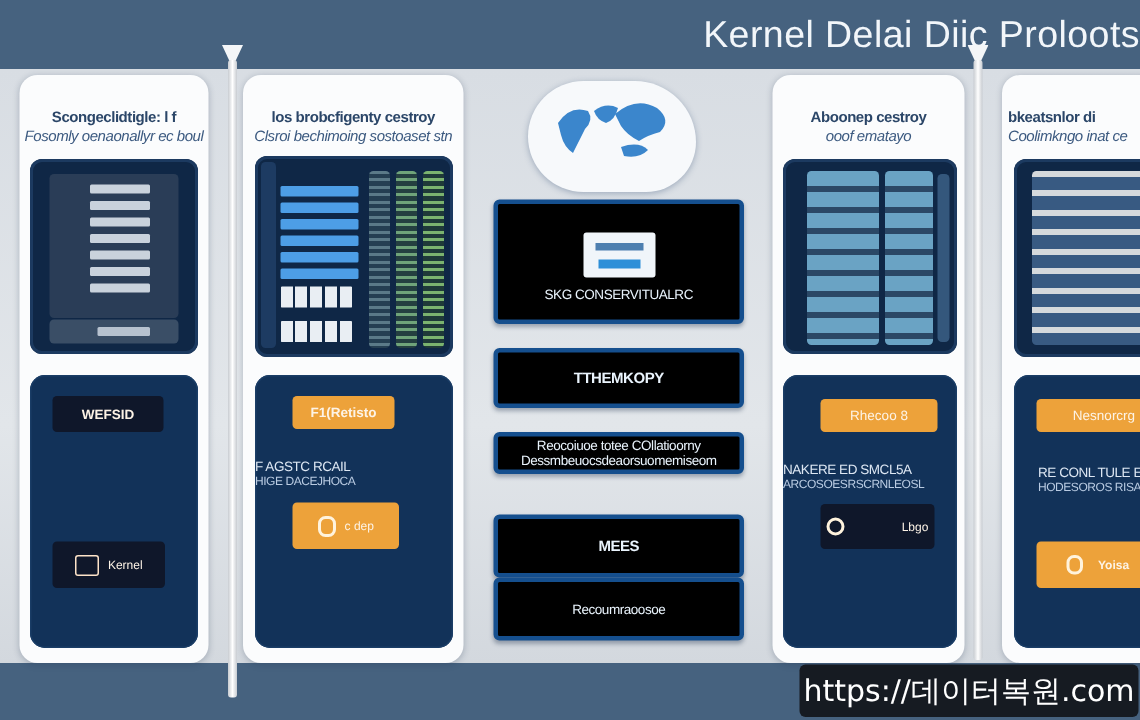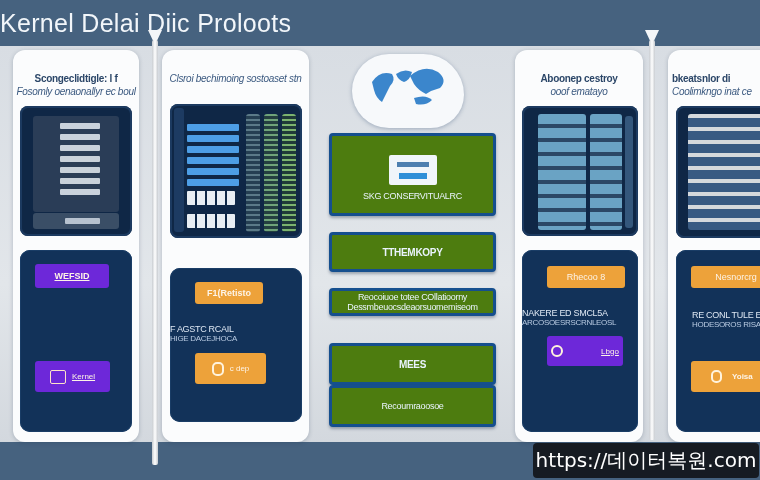--- a/index.html
+++ b/index.html
@@ -4,21 +4,21 @@
 <style>
   * { box-sizing: border-box; margin: 0; padding: 0; }
   html, body { width: 760px; height: 480px; overflow: hidden; }
   body {
     background: #46627f;
     font-family: "Liberation Sans", sans-serif;
     position: relative;
   }
   .title {
     position: absolute; left: 0; top: 0; width: 760px; height: 46px;
-    text-align: left; color: #f2f6fa;
+    text-align: right; color: #f2f6fa;
     font-size: 25px; line-height: 46px; letter-spacing: 0.3px;
   }
   .stage {
     position: absolute; left: 0; top: 46px; width: 760px; height: 396px;
     background: linear-gradient(180deg, #d8dde3 0%, #e2e6ea 60%, #d3d8de 100%);
   }
   .pipe {
     position: absolute; width: 6px; background: linear-gradient(90deg,#c8ccd1,#ffffff,#c8ccd1);
     border-radius: 2px;
   }
@@ -43,27 +43,27 @@
   .rack-row { position: absolute; height: 6px; border-radius: 1px; }
   .panel {
     position: absolute; background: #123259; border-radius: 10px;
     box-shadow: inset 0 0 0 1px #1a3d66;
   }
   .btn {
     position: absolute; border-radius: 3px; color: #fdf3e6;
     font-size: 9px; text-align: center; font-weight: bold;
     display: flex; align-items: center; justify-content: center; gap: 6px;
   }
-  .btn.orange { background: #6d28d9; text-decoration: underline; }
+  .btn.orange { background: #0f172a; }
   .btn.amber { background: #eda23a; }
   .panel-text { position: absolute; width: 100%; text-align: left; color: #dde7f3; }
   .panel-text .t1 { font-size: 9px; letter-spacing: -0.3px; }
   .panel-text .t2 { font-size: 8px; color: #b9cbe2; letter-spacing: -0.3px; }
   .bluebox {
-    position: absolute; background: #4d7c0f; border: 3px solid #154f8e;
+    position: absolute; background: #000000; border: 3px solid #154f8e;
     border-radius: 4px; color: #eaf4fd; text-align: center;
     box-shadow: 0 2px 3px rgba(20,40,70,0.35);
     display: flex; flex-direction: column; align-items: center; justify-content: center;
   }
   .bluebox .lbl { font-size: 10px; font-weight: bold; letter-spacing: -0.3px; }
   .bluebox .sm { font-size: 9px; letter-spacing: -0.3px; }
   .cloud {
     position: absolute; left: 352px; top: 54px; width: 112px; height: 74px;
     background: #f7f9fb; border-radius: 40px 44px 36px 40px;
     box-shadow: 0 1px 4px rgba(40,70,110,0.35);
@@ -109,38 +109,39 @@
 <div class="panel" style="left:20px;top:250px;width:112px;height:182px;">
   <div class="btn orange" style="left:15px;top:14px;width:74px;height:24px;">WEFSID</div>
   <div class="btn orange" style="left:15px;top:111px;width:75px;height:31px;">
     <span style="display:inline-block;width:16px;height:14px;border:1px solid #fde3c9;border-radius:2px;"></span>
     <span style="font-size:8px;font-weight:normal;">Kernel</span>
   </div>
 </div>
 
 <div class="card" style="left:162px;top:50px;width:147px;height:392px;">
   <div class="card-head">
+    <div class="h1">los brobcfigenty cestroy</div>
     <div class="h2">Clsroi bechimoing sostoaset stn</div>
   </div>
 </div>
 <div class="rack" style="left:170px;top:104px;width:132px;height:134px;">
   <div class="rack-inner" style="left:4px;top:4px;width:10px;height:124px;background:#1d3b62;"></div>
   <div class="rack-row" style="left:17px;top:20px;width:52px;height:7px;background:#4d9ee6;"></div>
   <div class="rack-row" style="left:17px;top:31px;width:52px;height:7px;background:#4d9ee6;"></div>
   <div class="rack-row" style="left:17px;top:42px;width:52px;height:7px;background:#4d9ee6;"></div>
   <div class="rack-row" style="left:17px;top:53px;width:52px;height:7px;background:#4d9ee6;"></div>
   <div class="rack-row" style="left:17px;top:64px;width:52px;height:7px;background:#4d9ee6;"></div>
   <div class="rack-row" style="left:17px;top:75px;width:52px;height:7px;background:#4d9ee6;"></div>
   <div class="rack-row" style="left:17px;top:87px;width:48px;height:14px;background:repeating-linear-gradient(90deg,#e9eef3 0 8px,transparent 8px 10px);"></div>
   <div class="rack-row" style="left:17px;top:110px;width:48px;height:14px;background:repeating-linear-gradient(90deg,#e9eef3 0 8px,transparent 8px 10px);"></div>
   <div class="rack-inner" style="left:76px;top:10px;width:14px;height:118px;background:repeating-linear-gradient(180deg,#5b7a88 0 2px,#253f52 2px 5px);"></div>
   <div class="rack-inner" style="left:94px;top:10px;width:14px;height:118px;background:repeating-linear-gradient(180deg,#6fa37a 0 2px,#243f40 2px 5px);"></div>
   <div class="rack-inner" style="left:112px;top:10px;width:14px;height:118px;background:repeating-linear-gradient(180deg,#7bb36f 0 2px,#1f3a38 2px 5px);"></div>
 </div>
-<div class="panel" style="left:170px;top:250px;width:132px;height:154px;margin-top:18px;">
+<div class="panel" style="left:170px;top:250px;width:132px;height:182px;">
   <div class="btn amber" style="left:25px;top:14px;width:68px;height:22px;">F1(Retisto</div>
   <div class="panel-text" style="top:56px;">
     <div class="t1">F AGSTC RCAIL</div>
     <div class="t2">HIGE DACEJHOCA</div>
   </div>
   <div class="btn amber" style="left:25px;top:85px;width:71px;height:31px;">
     <span style="display:inline-block;width:12px;height:14px;border:2px solid #fff3dd;border-radius:5px;"></span>
     <span style="font-size:8px;font-weight:normal;">c dep</span>
   </div>
 </div>

